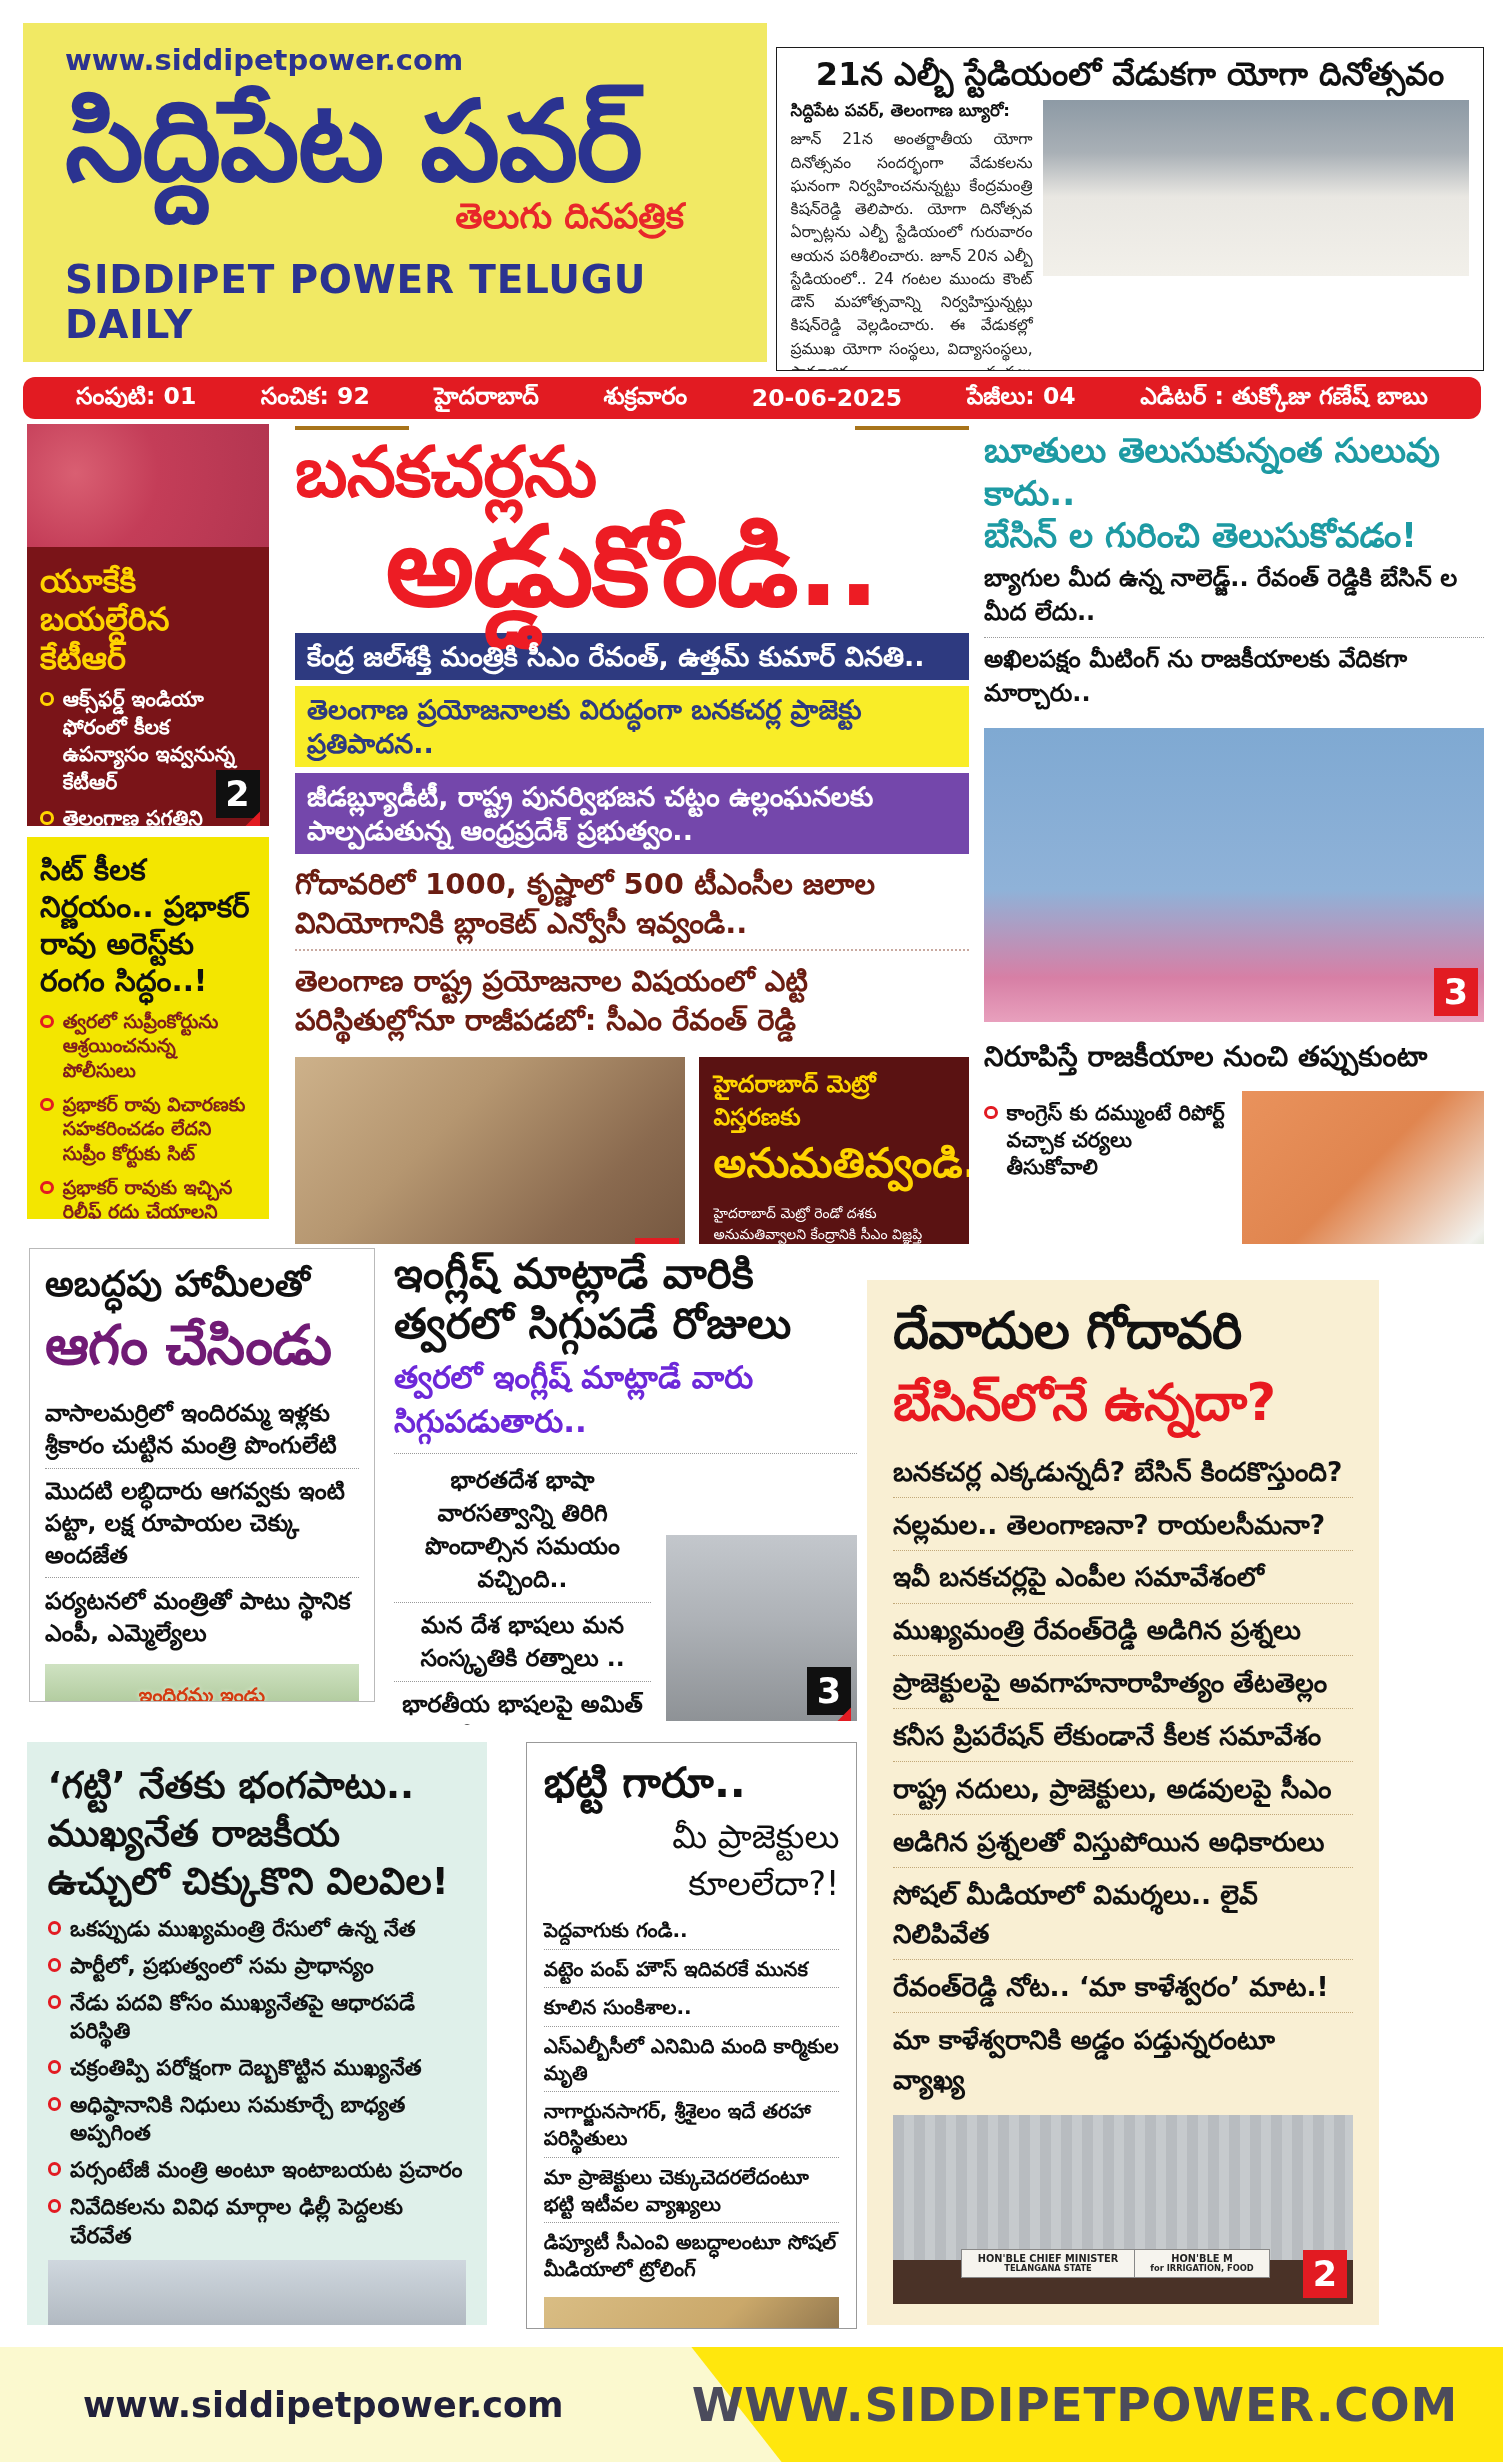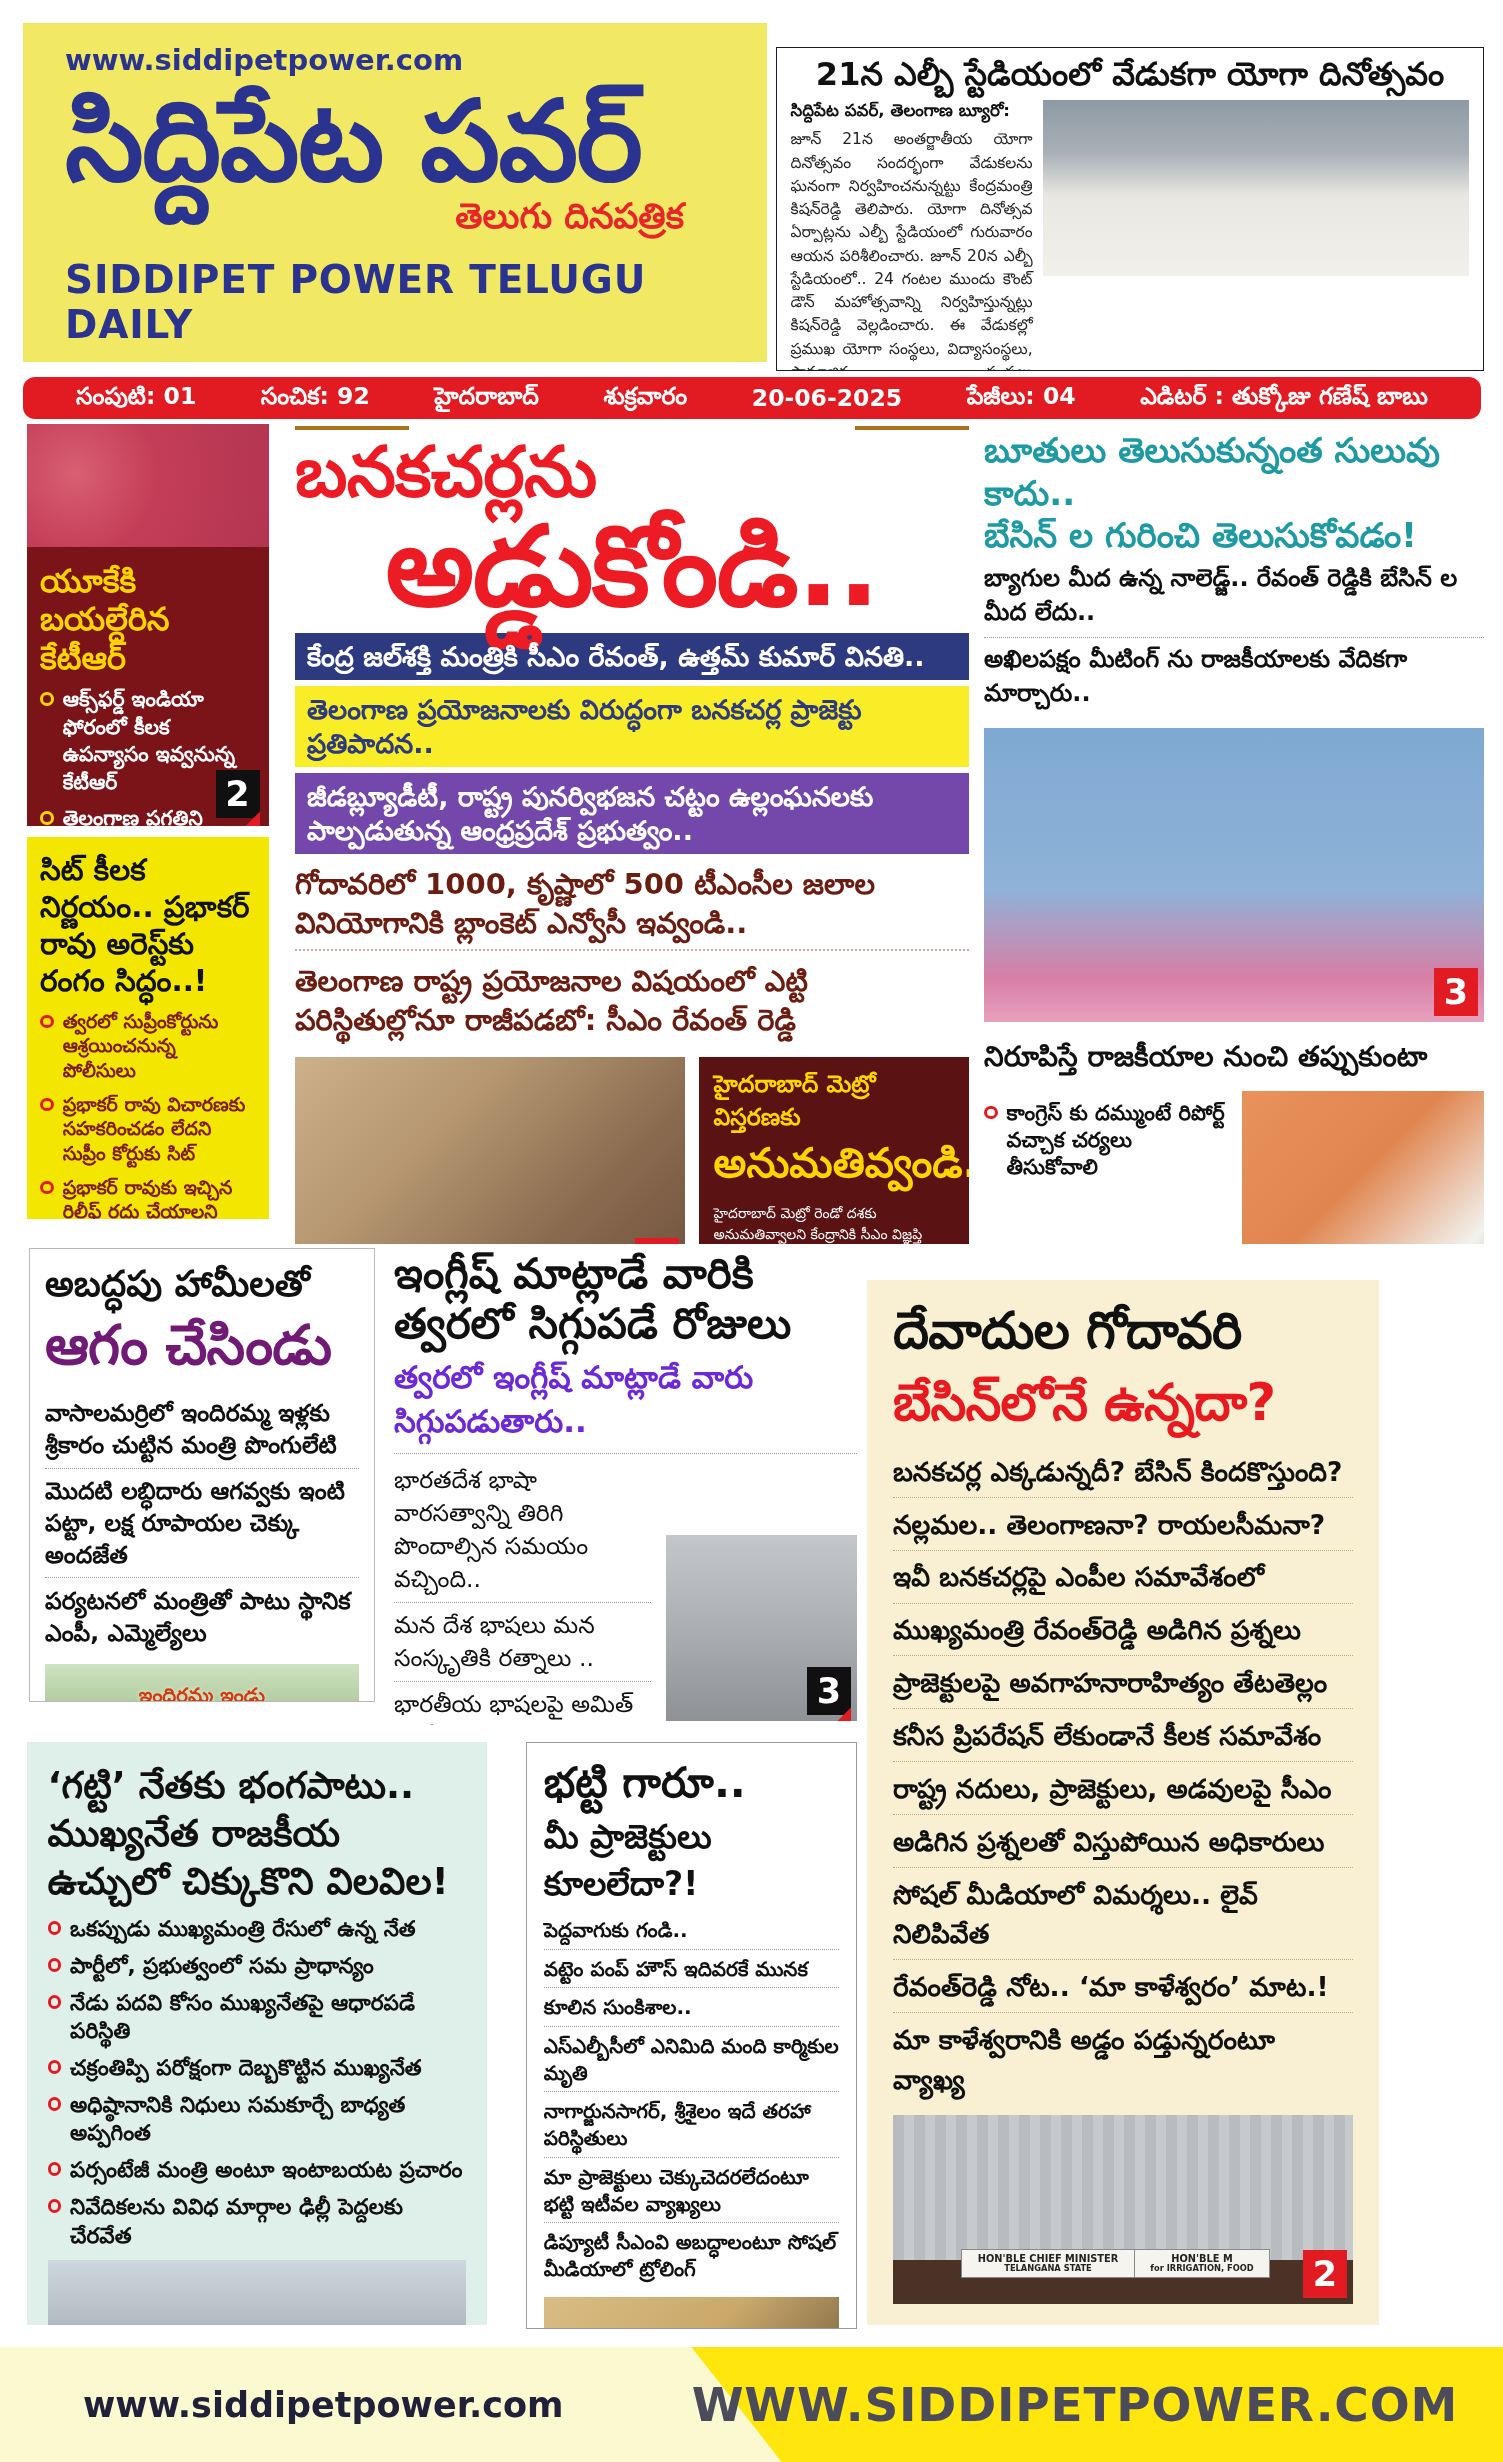--- a/index.html
+++ b/index.html
@@ -103,22 +103,22 @@
   .photo-pong { margin-top:9px; width:100%; height:130px;
     background:linear-gradient(180deg,#cfe2c2 0%,#a8c493 40%,#7a9e6a 100%); }
   .pong-banner { position:absolute; left:0; right:0; top:19.7px; text-align:center; color:#d43a10;
     font-size:19.7px; font-weight:800; text-shadow:0 0 4.5px #eaf5e0; }
 
   .english { position:absolute; left:394px; top:1249px; width:463px; height:476px; background:#fff; overflow:hidden; }
   .eng-h { font-size:42px; font-weight:800; color:#111; line-height:1.2; }
   .eng-red { color:#6d28d9; font-size:31px; font-weight:800; margin-top:9px;
     border-bottom:1.5px dotted #999; padding-bottom:6px; }
   .eng-body { width:257px; margin-top:10.6px; }
-  .eng-body .eb { font-size:23.5px; font-weight:400; color:#111; line-height:1.4;
-    border-bottom:1.5px dotted #999; padding-bottom:6px; margin-top:6px; }
+  .eng-body .eb { font-size:23.5px; font-weight:700; color:#111; line-height:1.4;
+    border-bottom:1.5px dotted #999; padding-bottom:6px; margin-top:6px;text-align:center; }
   .photo-shah { position:absolute; right:0; bottom:4.5px; width:191px; height:186px;
     background:linear-gradient(180deg,#c3c7cc 0%,#aeb2b7 45%,#8e9296 100%); }
 
   .devadula { position:absolute; left:867px; top:1280px; width:512px; height:1045px;
     background:#f9efd3; padding:21px 26px; overflow:hidden; }
   .dev-h1 { font-size:51px; font-weight:800; color:#111; letter-spacing:-0.8px; }
   .dev-h2 { font-size:51px; font-weight:800; color:#e8191f; letter-spacing:-0.8px; }
   .dev-line { font-size:26.5px; font-weight:600; color:#111; line-height:1.5; margin-top:6.8px;
     border-bottom:1.5px dotted #c2a878; padding-bottom:5.3px; }
   .photo-press { margin-top:10.6px; width:100%; height:189px;
@@ -135,21 +135,21 @@
   .gatti { position:absolute; left:26.5px; top:1742px; width:460px; height:583px;
     background:#dff0ea; padding:19.7px 21px; overflow:hidden; }
   .gatti h2 { font-size:37px; font-weight:800; color:#111; line-height:1.3; }
   .gatti li { font-size:21.6px; font-weight:600; color:#111; line-height:1.3; }
   .photo-gatti { margin-top:10.6px; width:100%; height:148px;
     background:linear-gradient(180deg,#cfd7de 0%,#b4bcc4 40%,#8d959e 100%); }
 
   .bhatti { position:absolute; left:526px; top:1742px; width:331px; height:587px;
     border:0.8px solid #999; background:#fff; padding:15px 16.7px; overflow:hidden; }
   .bh-h1 { font-size:42px; font-weight:800; color:#111; }
-  .bh-h2 { font-size:33px; font-weight:700; color:#111; }
+  .bh-h2 { font-size:33px; font-weight:400; color:#111;text-align:right; }
   .bh-s { font-size:20px; font-weight:600; color:#111; line-height:1.35; margin-top:6px;
     border-bottom:1.5px dotted #999; padding-bottom:4.5px; }
   .photo-bhatti { margin-top:9px; width:100%; height:159px;
     background:linear-gradient(135deg,#d9bd84 0%,#caa86a 45%,#5a4632 100%); }
 
   
   .footer { position:absolute; left:0; top:2347px; width:1503px; height:115px; background:#ffe70d; }
   .footer .pale { position:absolute; inset:0; background:#fbf9cf;
     clip-path:polygon(0 0,46% 0,52% 100%,0 100%); }
   .f-left { position:absolute; left:83px; top:0; height:115px; display:flex; align-items:center;

